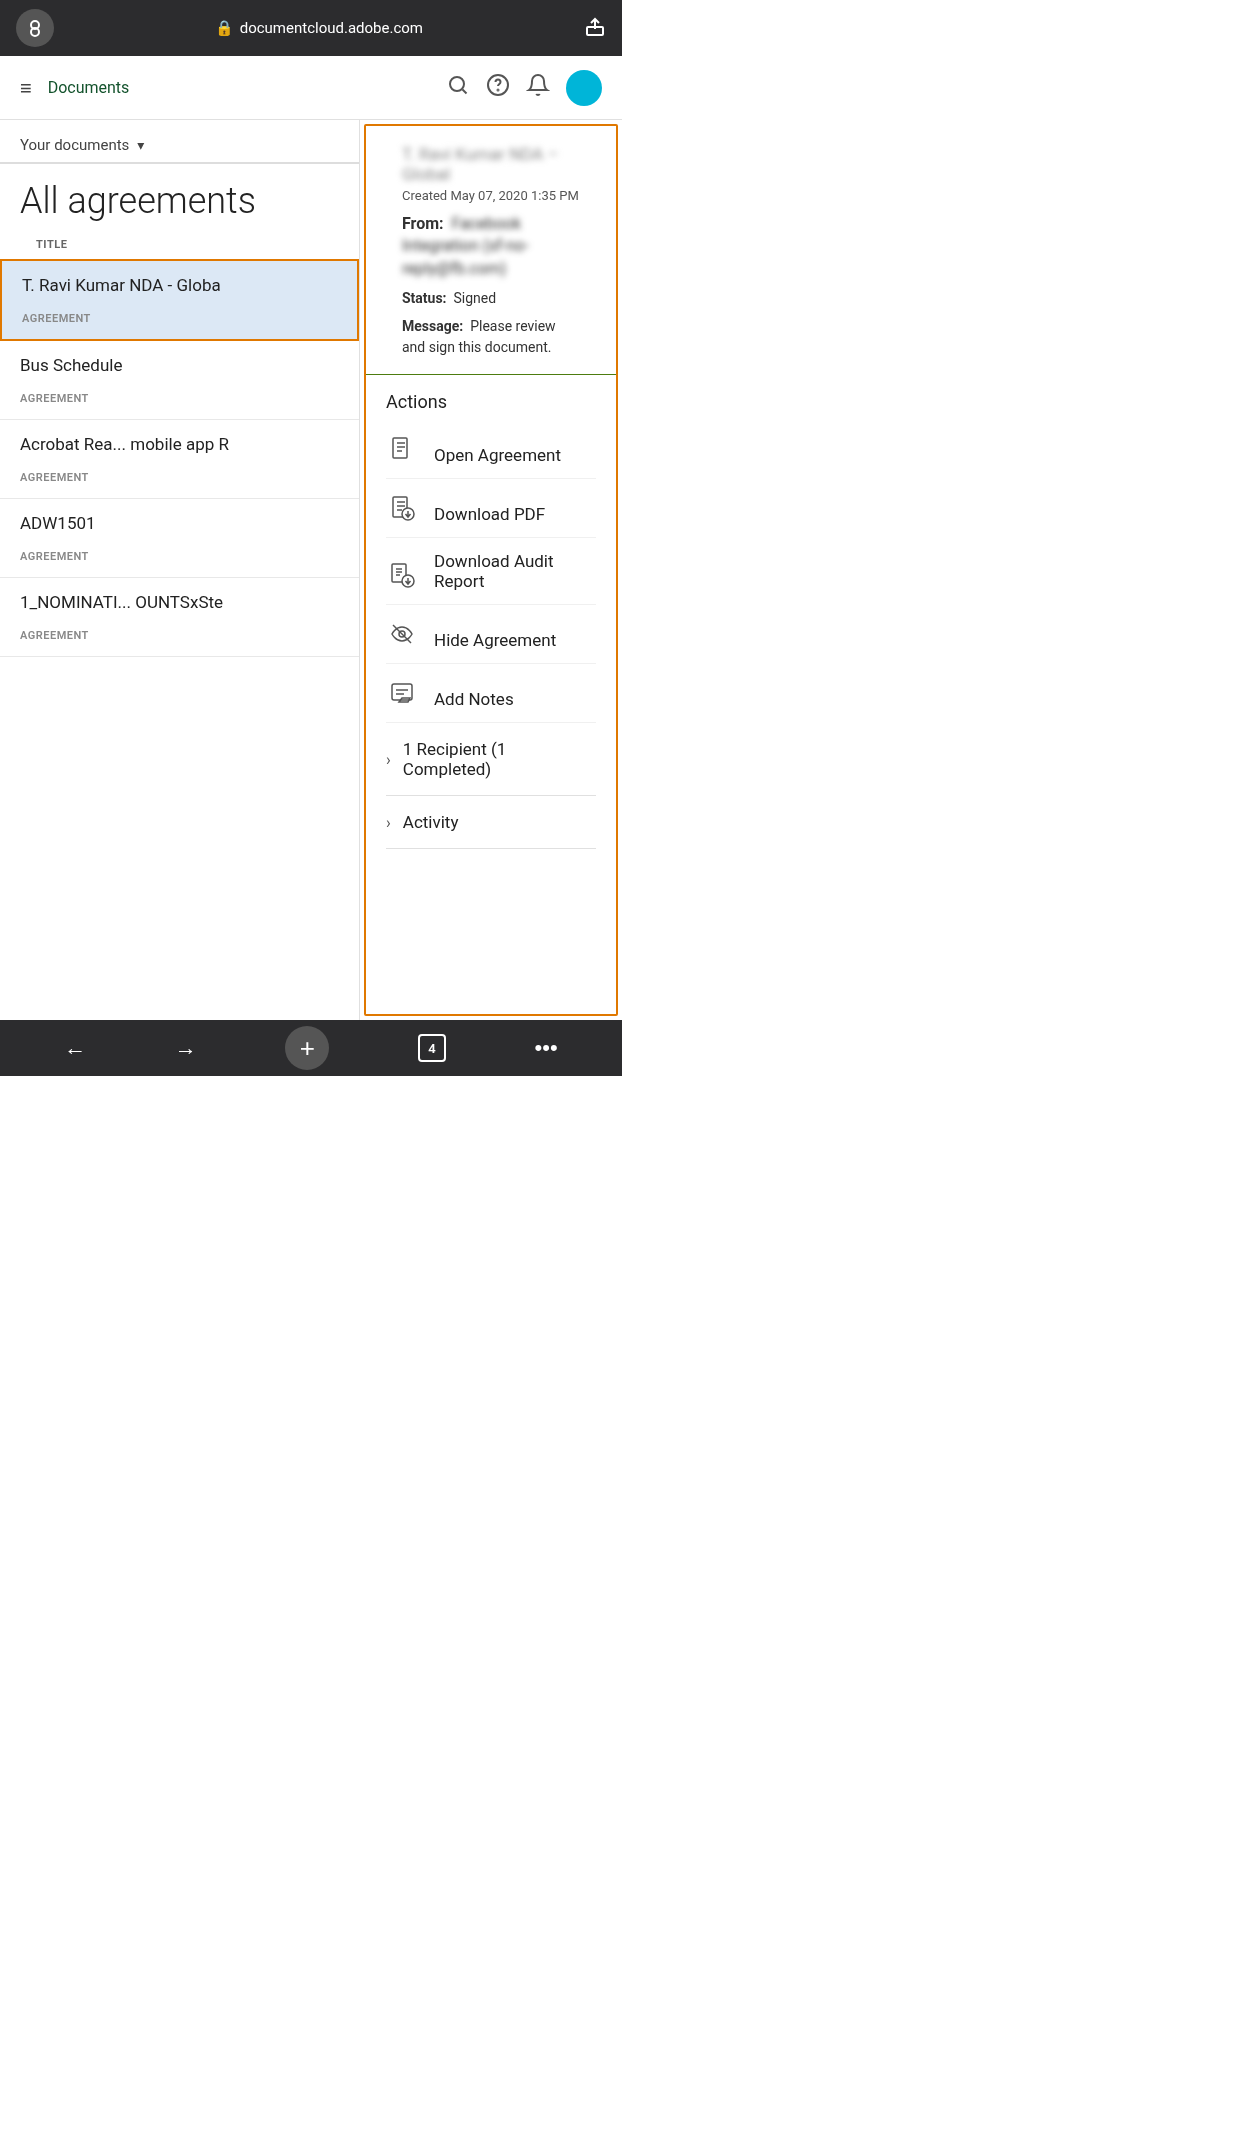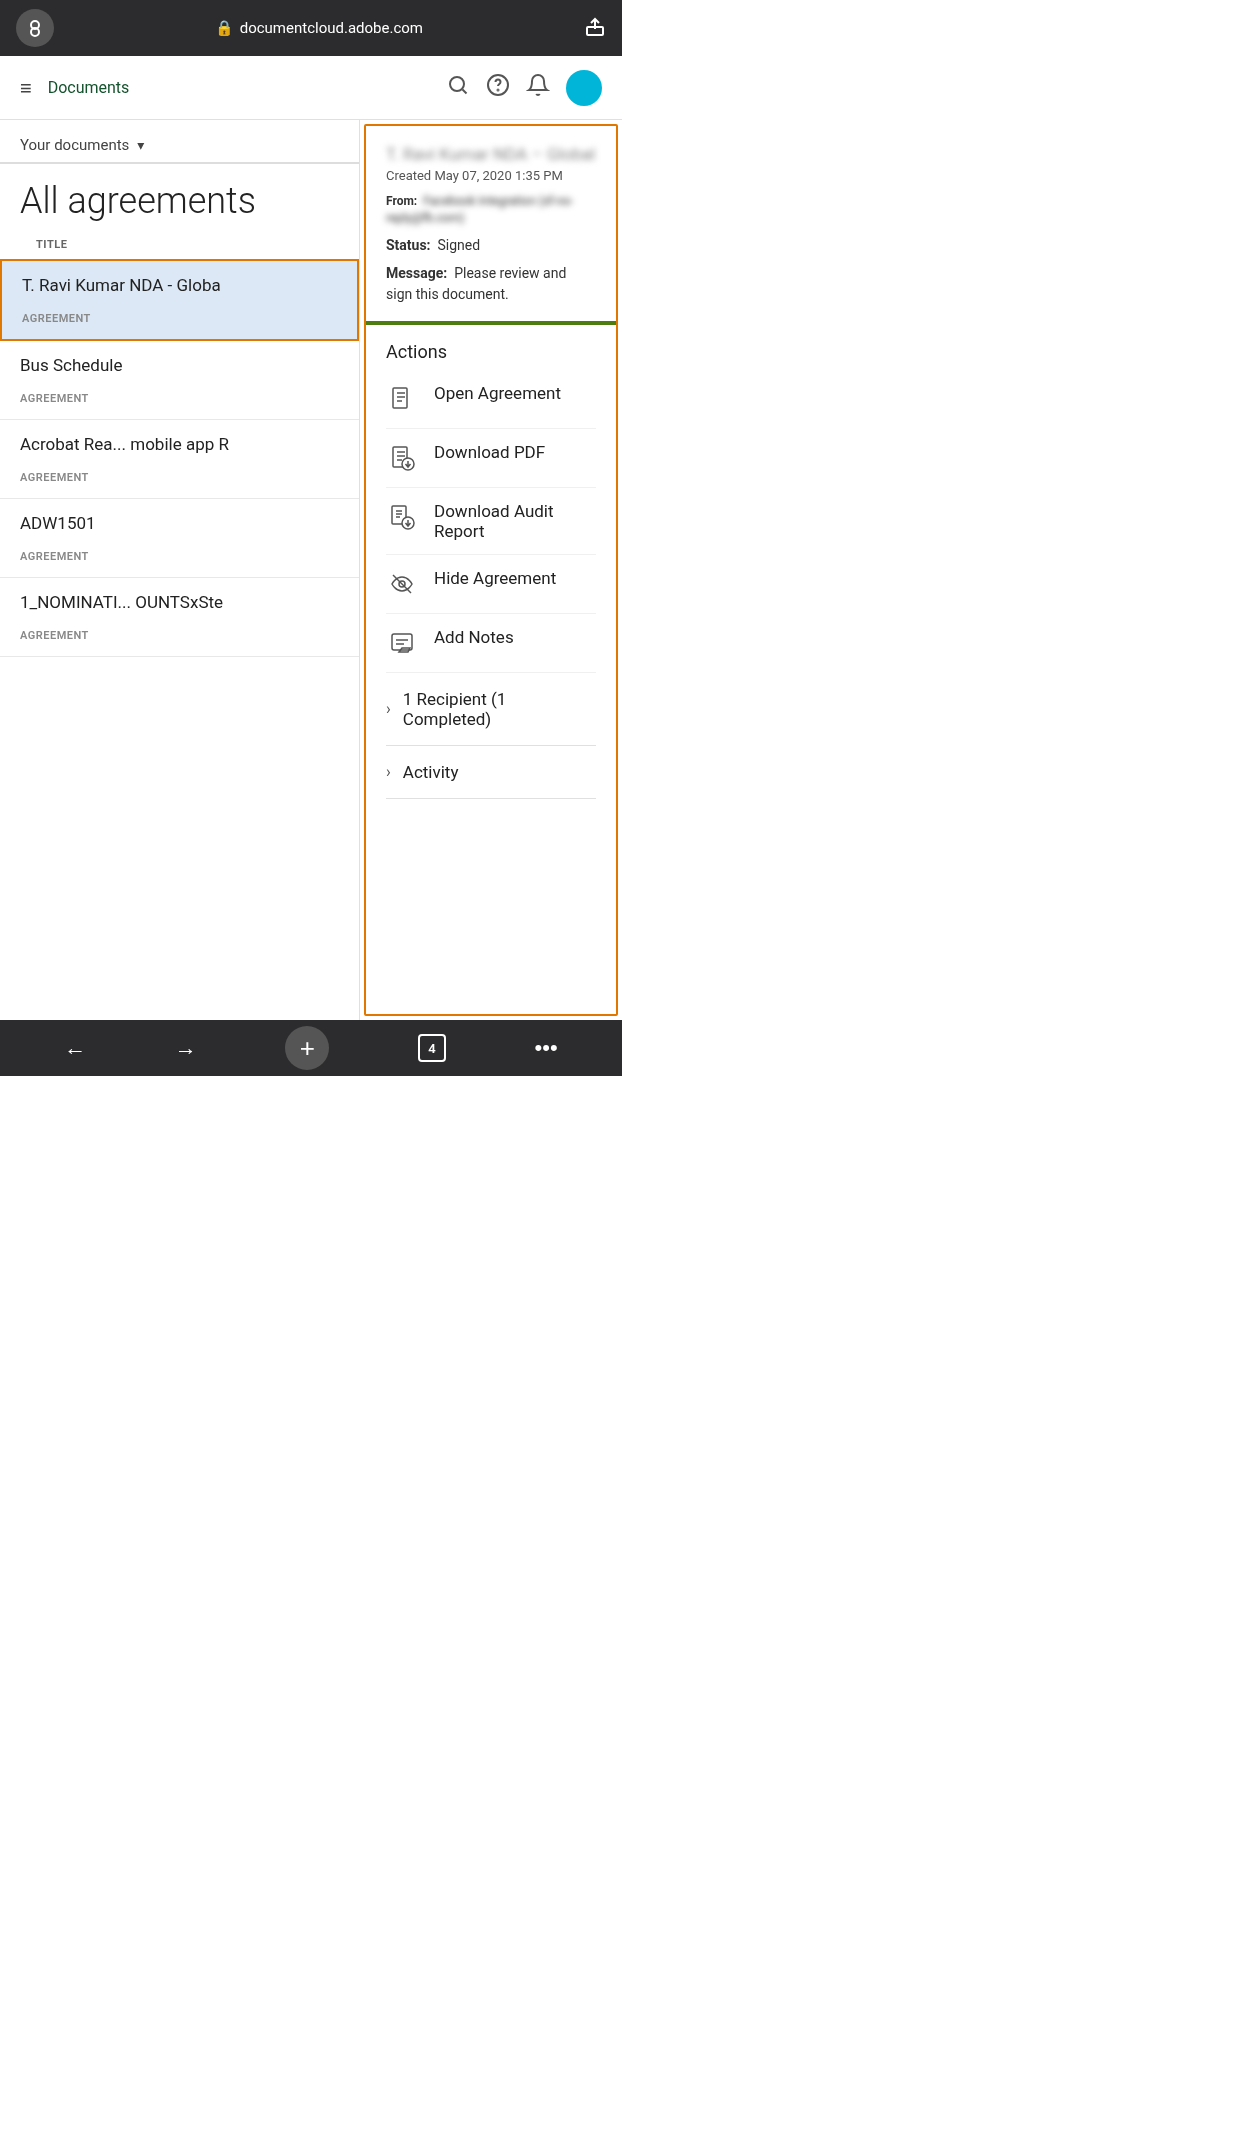--- a/index.html
+++ b/index.html
@@ -155,37 +155,37 @@
     .right-panel {
       flex: 1;
       background: white;
       border: 2.5px solid #e07800;
       margin: 4px;
       border-radius: 2px;
       overflow-y: auto;
     }
 
     .detail-header {
-      padding: 18px 20px 16px;
-      border-bottom: 4px solid #4d7c0f;
+      padding: 18px 36px 16px;
+      border-bottom: 1px solid #4d7c0f;
     }
     .detail-title {
       font-size: 17px;
       color: #888;
       font-weight: 400;
       filter: blur(3px);
       user-select: none;
     }
     .detail-created {
       font-size: 13px;
       color: #555;
       margin-top: 4px;
     }
     .detail-from {
-      font-size: 12px;
+      font-size: 16px;
       color: #333;
       margin-top: 10px;
       line-height: 1.4;
     }
     .detail-from span.label {
       font-weight: 700;
     }
     .detail-from span.blurred {
       filter: blur(3px);
       user-select: none;
@@ -214,21 +214,21 @@
       padding: 16px 20px;
     }
     .actions-title {
       font-size: 18px;
       font-weight: 400;
       color: #222;
       margin-bottom: 8px;
     }
     .action-item {
       display: flex;
-      align-items: flex-start;
+      align-items: flex-end;
       padding: 13px 0;
       border-bottom: 1px solid #f0f0f0;
       cursor: pointer;
       gap: 16px;
     }
     .action-icon {
       width: 32px;
       height: 32px;
       display: flex;
       align-items: center;

